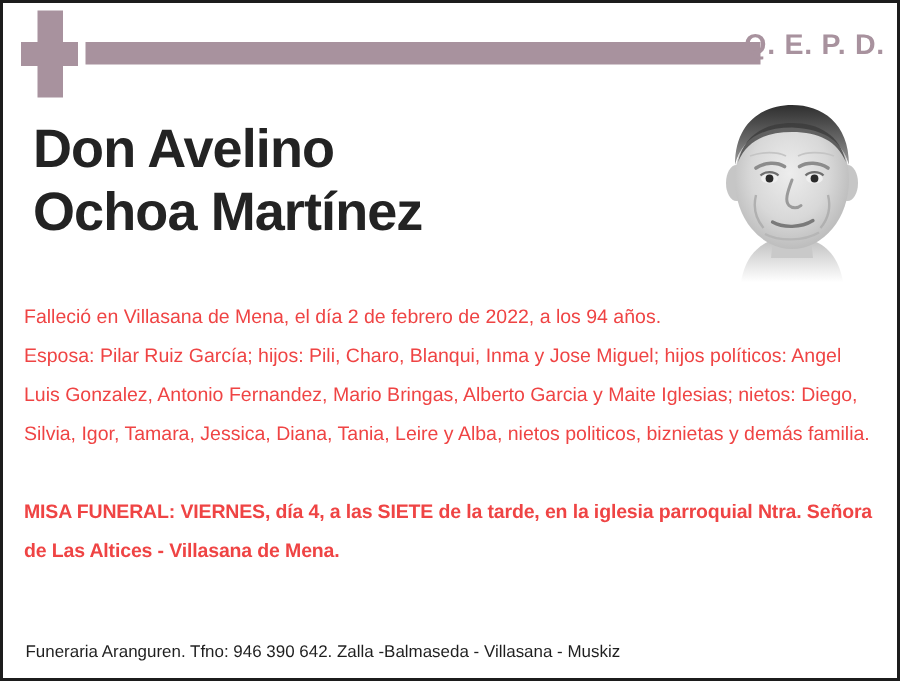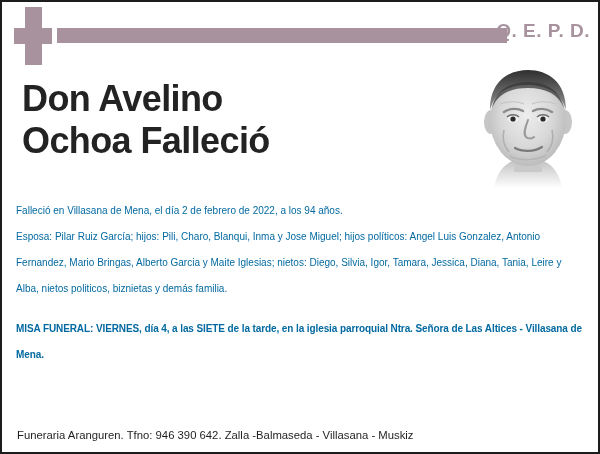--- a/index.html
+++ b/index.html
@@ -103,29 +103,29 @@
 
   
   .body-block {
     position: absolute;
     left: 14px;
     right: 14px;
     top: 196px;
   }
 
   .para {
-    font-size: 10px;
+    font-size: 13px;
     line-height: 26px;
-    color: #0369a1;
+    color: #ef4444;
     margin: 0;
   }
   .para.spaced {
   }
   .para.funeral {
-    margin-top: 14px;
+    margin-top: 26px;
     font-weight: bold;
     letter-spacing: -0.1px;
   }
 
   .footer {
     position: absolute;
     left: 15px;
     right: 14px;
     bottom: 9px;
     font-size: 11.3px;
@@ -206,21 +206,21 @@
       <path d="M40 70 C38 78 40 86 45 92" stroke="#b0b0b0" stroke-width="1.6" fill="none"></path>
       <path d="M88 70 C90 78 88 86 83 92" stroke="#b0b0b0" stroke-width="1.6" fill="none"></path>
       <path d="M46 96 C55 101 72 101 82 95" stroke="#b6b6b6" stroke-width="1.5" fill="none"></path>
       <path d="M36 44 C44 41 54 41 60 44" stroke="#c4c4c4" stroke-width="1.2" fill="none"></path>
       <path d="M68 44 C74 41 84 41 92 44" stroke="#c4c4c4" stroke-width="1.2" fill="none"></path>
     </svg>
   </div>
 
   <div class="name-block">
     <div class="name-line">Don Avelino</div>
-    <div class="name-line">Ochoa Falleció</div>
+    <div class="name-line">Ochoa Martínez</div>
   </div>
 
   <div class="body-block">
     <p class="para">Falleció en Villasana de Mena, el día 2 de febrero de 2022, a los 94 años.</p>
     <p class="para spaced">Esposa: Pilar Ruiz García; hijos: Pili, Charo, Blanqui, Inma y Jose Miguel; hijos políticos: Angel Luis Gonzalez, Antonio Fernandez, Mario Bringas, Alberto Garcia y Maite Iglesias; nietos: Diego, Silvia, Igor, Tamara, Jessica, Diana, Tania, Leire y Alba, nietos politicos, biznietas y demás familia.</p>
     <p class="para funeral">MISA FUNERAL: VIERNES, día 4, a las SIETE de la tarde, en la iglesia parroquial Ntra. Señora de Las Altices - Villasana de Mena.</p>
   </div>
 
   <div class="footer">Funeraria Aranguren. Tfno: 946 390 642. Zalla -Balmaseda - Villasana - Muskiz</div>
 

